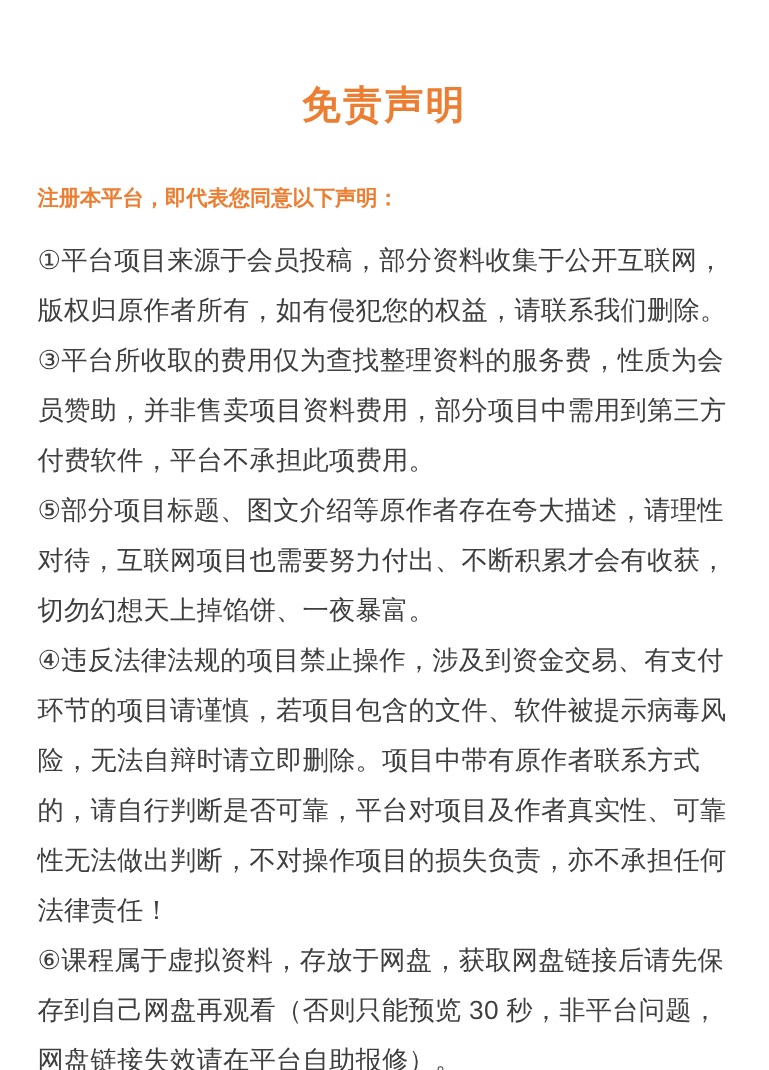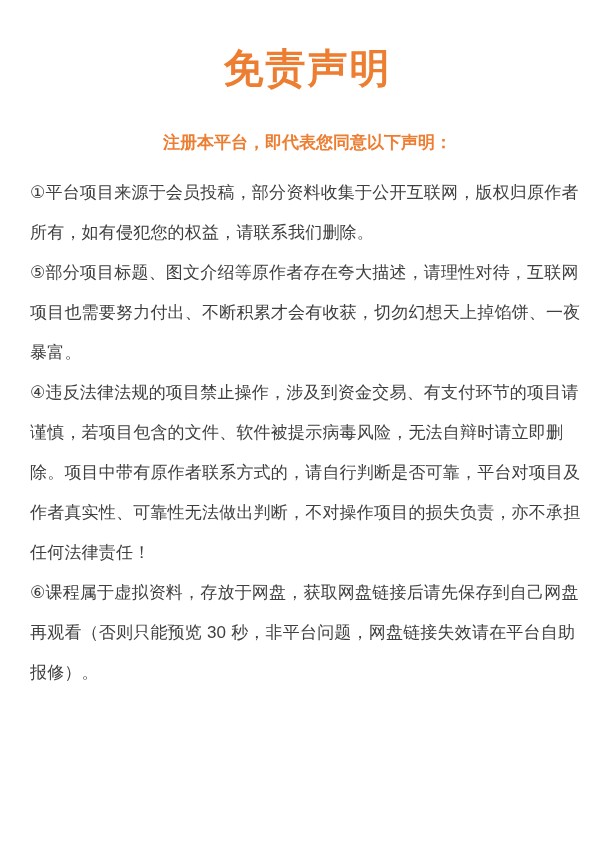--- a/index.html
+++ b/index.html
@@ -14,55 +14,55 @@
   }
   .page {
     position: relative;
     width: 615px;
     min-height: 856px;
     box-sizing: border-box;
     background: var(--background, #ffffff);
     padding: 50px 30px 30px 30px;
   }
   .doc-title {
-    margin: 0;
+    margin: 16px;
     text-align: center;
-    font-size: 40px;
+    font-size: 31px;
     line-height: 36px;
     font-weight: bold;
     letter-spacing: 2px;
     color: var(--accent, #ED7D31);
   }
   .intro {
     margin: 46px 0 0 0;
     font-size: 17px;
     line-height: 22px;
     font-weight: bold;
     color: var(--accent, #ED7D31);
-    text-align: center;
   }
   .clauses {
     margin-top: 19px;
   }
   .clause {
     margin: 0;
-    font-size: 17px;
+    font-size: 21px;
     line-height: 40px;
     color: var(--body-text, #3F3F3F);
     letter-spacing: 0.2px;
     word-break: break-all;
   }
 </style>
 </head>
 <body>
 
 <div class="page">
   <h1 class="doc-title">免责声明</h1>
 
   <p class="intro">注册本平台，即代表您同意以下声明：</p>
 
   <div class="clauses">
     <p class="clause">①平台项目来源于会员投稿，部分资料收集于公开互联网，版权归原作者所有，如有侵犯您的权益，请联系我们删除。</p>
+    <p class="clause">③平台所收取的费用仅为查找整理资料的服务费，性质为会员赞助，并非售卖项目资料费用，部分项目中需用到第三方付费软件，平台不承担此项费用。</p>
     <p class="clause">⑤部分项目标题、图文介绍等原作者存在夸大描述，请理性对待，互联网项目也需要努力付出、不断积累才会有收获，切勿幻想天上掉馅饼、一夜暴富。</p>
     <p class="clause">④违反法律法规的项目禁止操作，涉及到资金交易、有支付环节的项目请谨慎，若项目包含的文件、软件被提示病毒风险，无法自辩时请立即删除。项目中带有原作者联系方式的，请自行判断是否可靠，平台对项目及作者真实性、可靠性无法做出判断，不对操作项目的损失负责，亦不承担任何法律责任！</p>
     <p class="clause">⑥课程属于虚拟资料，存放于网盘，获取网盘链接后请先保存到自己网盘再观看（否则只能预览 30 秒，非平台问题，网盘链接失效请在平台自助报修）。</p>
   </div>
 </div>
 
 </body></html>

